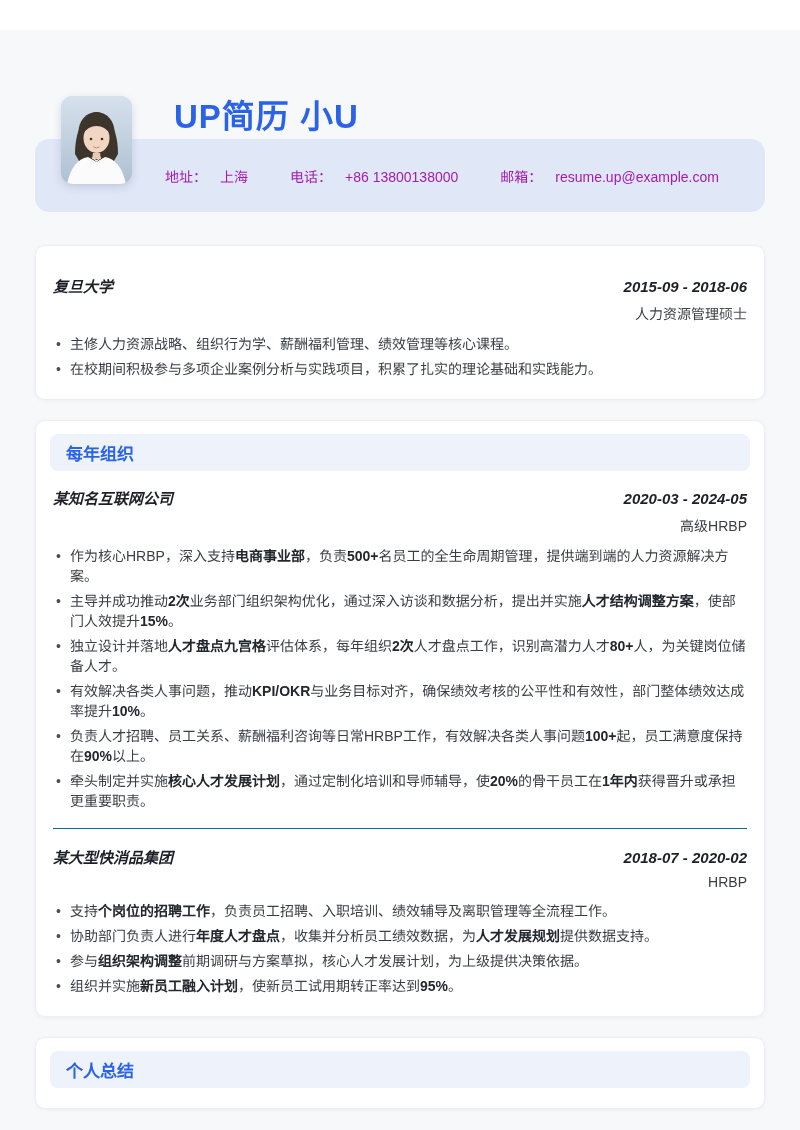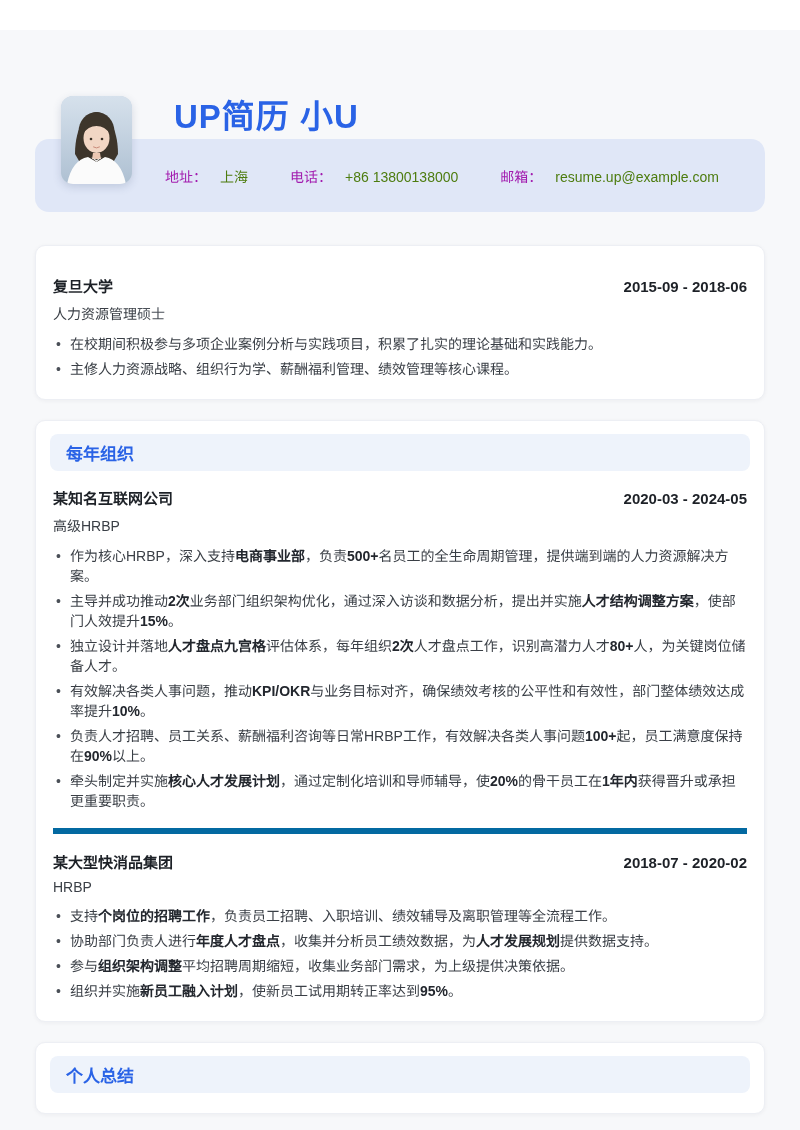--- a/index.html
+++ b/index.html
@@ -32,41 +32,41 @@
   .band{
     position:absolute;left:35px;top:109px;width:730px;height:73px;
     background:var(--band);border-radius:14px;
   }
   .contacts{
     position:absolute;left:130px;top:0;bottom:0;
     display:flex;align-items:center;gap:42px;
     font-size:14px;color:#2b2f36;white-space:nowrap;
   }
   .contact .label{color:#a21caf;}
-  .contact .value{margin-left:13px;color:#4d7c0f;}
+  .contact .value{margin-left:13px;color:#a21caf;}
   
   .card{
     background:#fff;margin:20px 35px 0;
     border:1px solid #edeff4;border-radius:10px;
     box-shadow:0 1px 4px rgba(30,41,59,.05);
     padding:13px 14px 20px;
   }
   .card.first{margin-top:33px;}
   .section-bar{
     height:37px;background:var(--bar);border-radius:8px;
     display:flex;align-items:center;padding:0 16px;
   }
   .section-title{font-size:17px;font-weight:bold;color:var(--accent);}
   .entries{padding:0 3px;}
   .entry{margin-top:16px;}
-  .entry + .entry{border-top:6px solid #0369a1;margin-top:17px;padding-top:17px;}
-  .entry-head{display:flex;justify-content:space-between;align-items:baseline;}
+  .entry + .entry{border-top:1px solid #0369a1;margin-top:17px;padding-top:17px;}
+  .entry-head{display:flex;justify-content:space-between;align-items:baseline;font-style:italic;}
   .org,.date{font-size:15px;font-weight:bold;color:#1d2127;}
   .entry-sub{
-    display:flex;justify-content:flex-start;align-items:baseline;
+    display:flex;justify-content:flex-end;align-items:baseline;
     margin-top:7px;font-size:14px;color:#3a3f46;
   }
   .meta{color:#4a5058;}
   ul.bullets{list-style:none;margin:11px 0 0;padding:0;}
   .bullets li{
     position:relative;padding-left:17px;margin-top:5px;
     font-size:14px;line-height:20px;color:#3a3f46;
   }
   .bullets li::before{
     content:"\2022";position:absolute;left:3px;top:0;color:#4a4f57;
@@ -121,22 +121,22 @@
       <div class="entry">
         <div class="entry-head">
           <span class="org">复旦大学</span>
           <span class="date">2015-09 - 2018-06</span>
         </div>
         <div class="entry-sub">
           <span class="role">人力资源管理</span>
           <span class="meta">硕士</span>
         </div>
         <ul class="bullets">
+          <li><span>主修人力资源战略、组织行为学、薪酬福利管理、绩效管理等核心课程。</span></li>
           <li><span>在校期间积极参与多项企业案例分析与实践项目，积累了扎实的理论基础和实践能力。</span></li>
-          <li><span>主修人力资源战略、组织行为学、薪酬福利管理、绩效管理等核心课程。</span></li>
         </ul>
       </div>
     </div>
 </div>
 
 <div class="card">
   <div class="section-bar">
     <span class="section-title">每年组织</span>
   </div>
   <div class="entries">
@@ -161,21 +161,21 @@
         <div class="entry-head">
           <span class="org">某大型快消品集团</span>
           <span class="date">2018-07 - 2020-02</span>
         </div>
         <div class="entry-sub">
           <span class="role">HRBP</span>
         </div>
         <ul class="bullets">
           <li><span>支持</span><b>个岗位的招聘工作</b><span>，负责员工招聘、入职培训、绩效辅导及离职管理等全流程工作。</span></li>
           <li><span>协助部门负责人进行</span><b>年度人才盘点</b><span>，收集并分析员工绩效数据，为</span><b>人才发展规划</b><span>提供数据支持。</span></li>
-          <li><span>参与</span><b>组织架构调整</b><span>平均招聘周期缩短，收集业务部门需求，为上级提供决策依据。</span></li>
+          <li><span>参与</span><b>组织架构调整</b><span>前期调研与方案草拟，核心人才发展计划，为上级提供决策依据。</span></li>
           <li><span>组织并实施</span><b>新员工融入计划</b><span>，使新员工试用期转正率达到</span><b>95%</b><span>。</span></li>
         </ul>
       </div>
     </div>
 </div>
 
 <div class="card">
   <div class="section-bar">
     <span class="section-title">个人总结</span>
   </div>

